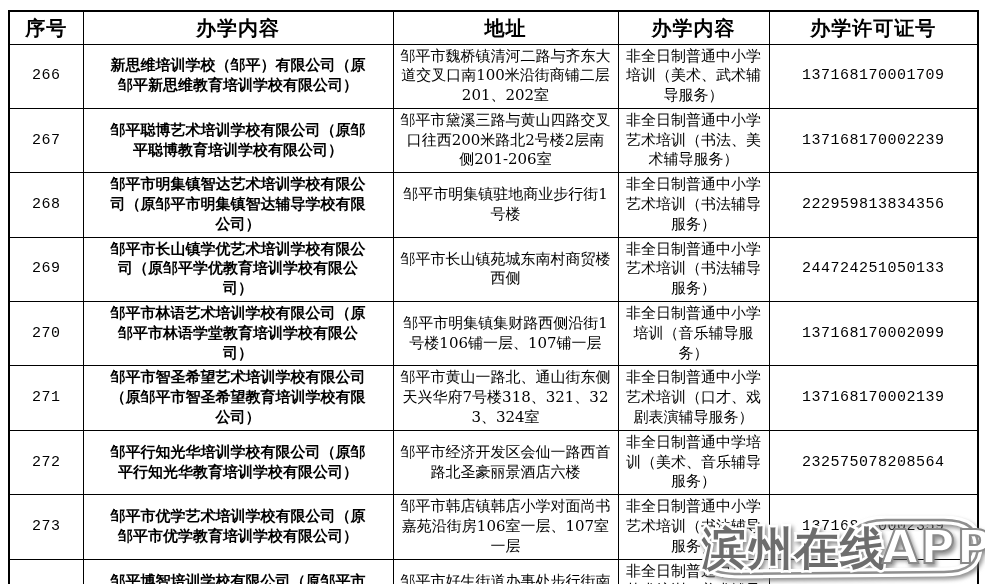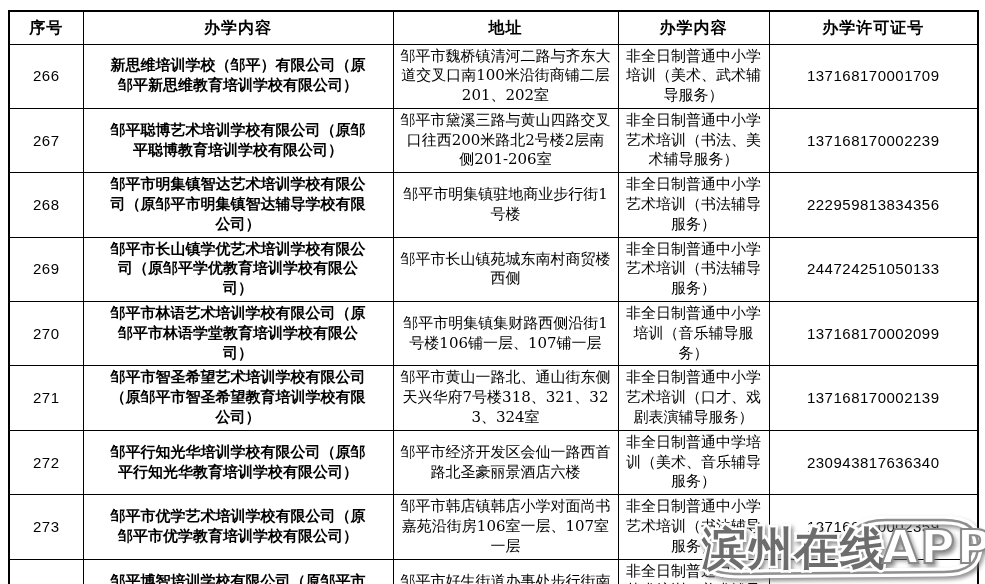--- a/index.html
+++ b/index.html
@@ -28,28 +28,28 @@
   .doc-table th, .doc-table td {
     border: 1px solid #000000;
     text-align: center;
     vertical-align: middle;
     padding: 2px 6px;
     word-break: break-all;
     line-height: 1.32;
   }
   .doc-table thead tr { height: 33px; }
   .doc-table thead th {
-    font-size: 16px;
+    font-size: 20px;
     font-weight: bold;
     letter-spacing: 1px;
   }
   .doc-table tbody tr { height: 58px; }
   .doc-table tbody td { font-size: 15px; }
   td.col-serial, td.col-license {
-    font-family: Liberation Sans, sans-serif;
+    font-family: Liberation Mono, monospace;
     font-size: 14.5px;
     letter-spacing: 0.5px;
   }
   td.col-name    { padding: 2px 24px; font-weight: bold; }
   td.col-address { padding: 2px 7px; }
   td.col-content { padding: 2px 4px; text-align: center; }
 
   
   .watermark {
     position: absolute;
@@ -142,21 +142,21 @@
     <td class="col-name">邹平市智圣希望艺术培训学校有限公司（原邹平市智圣希望教育培训学校有限公司）</td>
     <td class="col-address">邹平市黄山一路北、通山街东侧天兴华府7号楼318、321、323、324室</td>
     <td class="col-content">非全日制普通中小学艺术培训（口才、戏剧表演辅导服务）</td>
     <td class="col-license">137168170002139</td>
   </tr>
       <tr>
     <td class="col-serial">272</td>
     <td class="col-name">邹平行知光华培训学校有限公司（原邹平行知光华教育培训学校有限公司）</td>
     <td class="col-address">邹平市经济开发区会仙一路西首路北圣豪丽景酒店六楼</td>
     <td class="col-content">非全日制普通中学培训（美术、音乐辅导服务）</td>
-    <td class="col-license">230943817636340</td>
+    <td class="col-license">232575078208564</td>
   </tr>
       <tr>
     <td class="col-serial">273</td>
     <td class="col-name">邹平市优学艺术培训学校有限公司（原邹平市优学教育培训学校有限公司）</td>
     <td class="col-address">邹平市韩店镇韩店小学对面尚书嘉苑沿街房106室一层、107室一层</td>
     <td class="col-content">非全日制普通中小学艺术培训（书法辅导服务）</td>
     <td class="col-license">137168170002359</td>
   </tr>
       <tr>
     <td class="col-serial">274</td>

